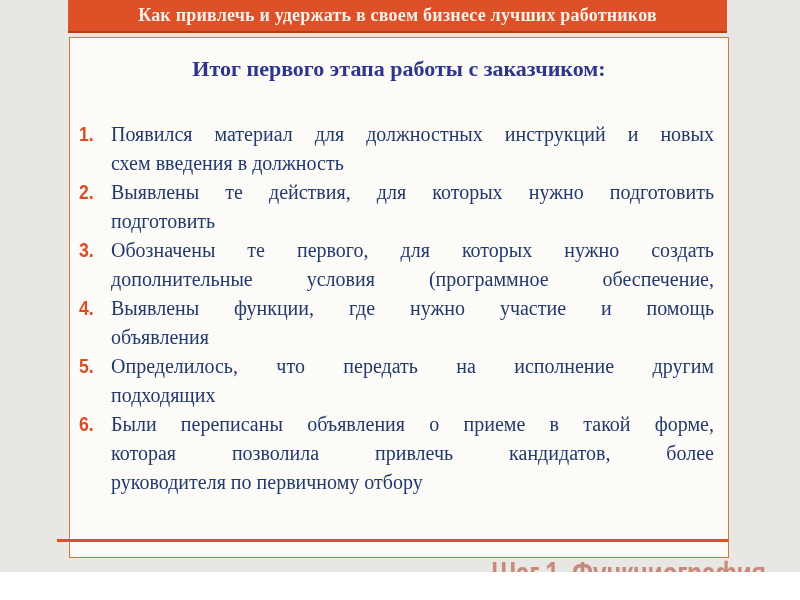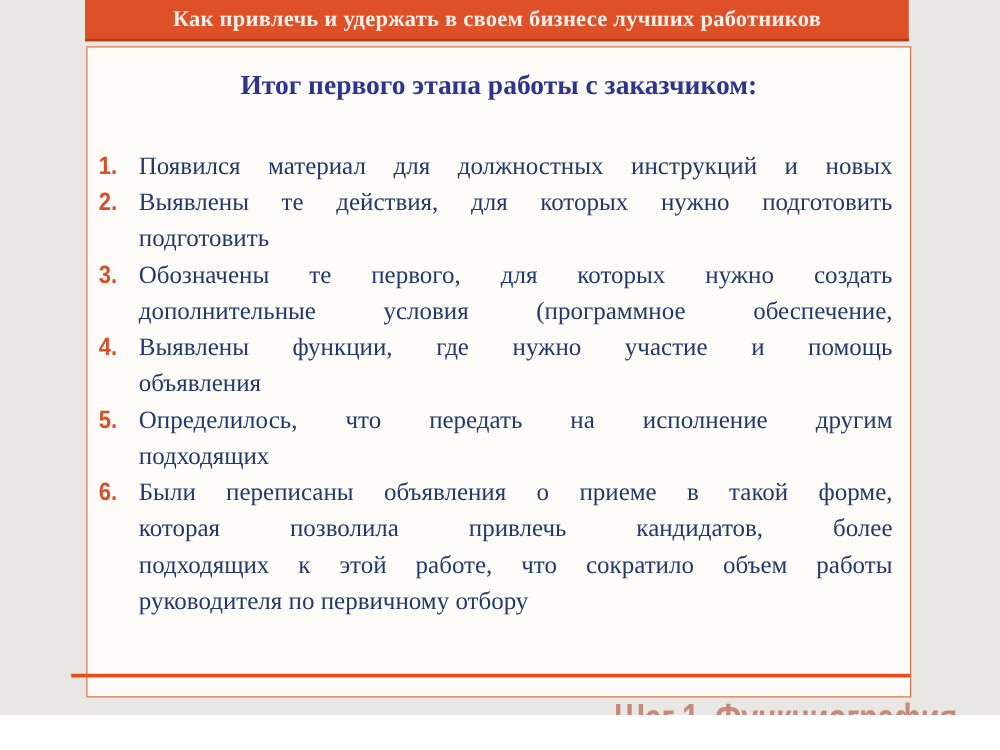--- a/index.html
+++ b/index.html
@@ -36,22 +36,21 @@
   
   .content-box {
     position: absolute;
     left: 69px; top: 37px;
     width: 658px; height: 519px;
     background: var(--box-bg);
     border: 1px solid var(--box-border);
   }
 
   .box-title {
-    margin: 0;
-    padding-top: 15px;
+    margin: 16px;
     height: 30px;
     line-height: 30px;
     text-align: center;
     font-size: 22px;
     font-weight: bold;
     color: var(--title-color);
   }
 
   ol.results {
     list-style: none;
@@ -115,20 +114,21 @@
     <span class="banner-text">Как привлечь и удержать в своем бизнесе лучших работников</span>
   </div>
 
   <div class="content-box">
     <h1 class="box-title">Итог первого этапа работы с заказчиком:</h1>
 
     <ol class="results">
         <li>
           <span class="num">1.</span>
           <div class="line j">Появился материал для должностных инструкций и новых</div>
+          <div class="line">схем введения в должность</div>
         </li>
         <li>
           <span class="num">2.</span>
           <div class="line j">Выявлены те действия, для которых нужно подготовить</div>
           <div class="line">подготовить</div>
         </li>
         <li>
           <span class="num">3.</span>
           <div class="line j">Обозначены те первого, для которых нужно создать</div>
           <div class="line j">дополнительные условия (программное обеспечение,</div>
@@ -140,21 +140,20 @@
         </li>
         <li>
           <span class="num">5.</span>
           <div class="line j">Определилось, что передать на исполнение другим</div>
           <div class="line">подходящих</div>
         </li>
         <li>
           <span class="num">6.</span>
           <div class="line j">Были переписаны объявления о приеме в такой форме,</div>
           <div class="line j">которая позволила привлечь кандидатов, более</div>
-          <div class="line j">подходящих к этой работе, что сократило объем работы</div>
           <div class="line">руководителя по первичному отбору</div>
         </li>
       </ol>
   </div>
 
   <div class="bottom-rule"></div>
 
   <div class="footer">
     <span class="footer-text">Шаг 1. Функциография</span>
   </div>

